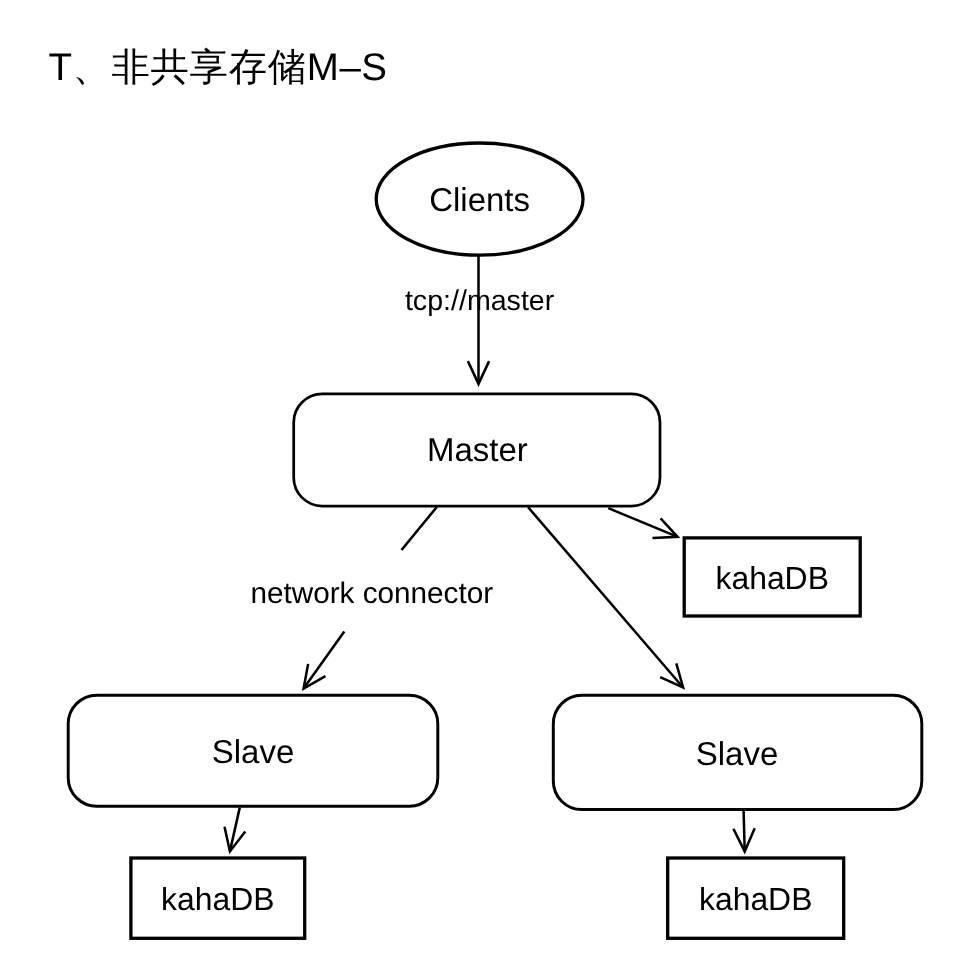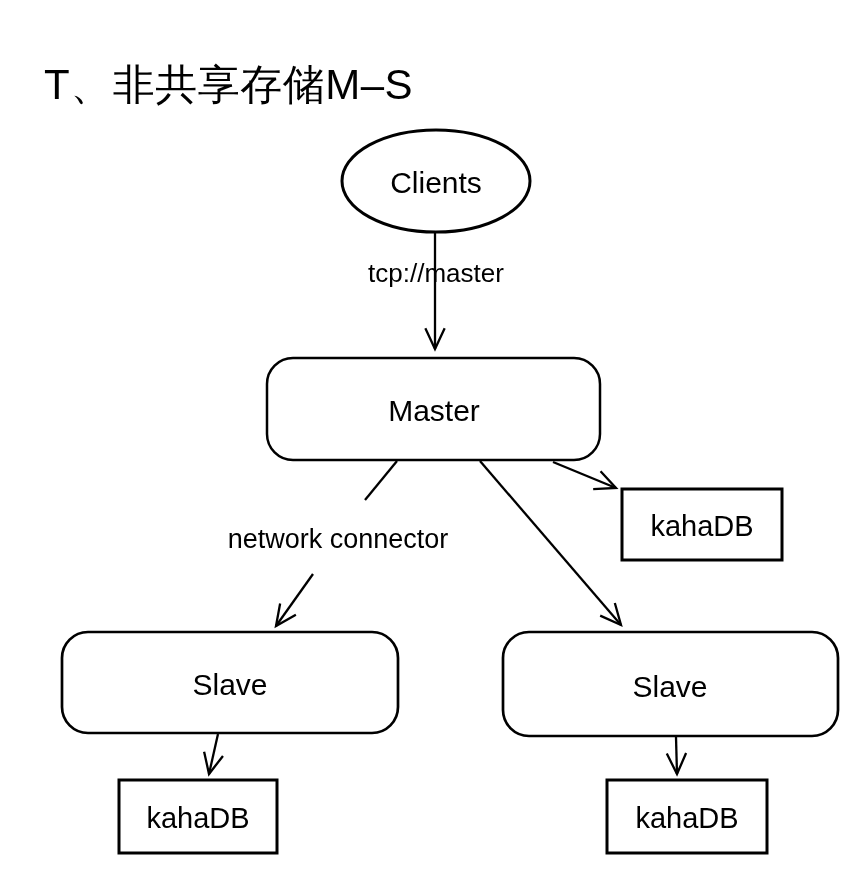--- a/index.html
+++ b/index.html
@@ -12,26 +12,25 @@
     position: relative;
     width: 866px;
     height: 886px;
     background: var(--bg);
     overflow: hidden;
   }
   .page-title {
     position: absolute;
     left: 44px;
     top: 42px;
-    font-size: 42px;
+    font-size: 35px;
     line-height: 1.15;
     color: var(--ink);
     letter-spacing: 0.5px;
     white-space: nowrap;
-    margin-top: 19px;
   }
   svg.diagram {
     position: absolute;
     left: 0;
     top: 0;
     width: 866px;
     height: 886px;
   }
   .shape {
     fill: var(--bg);

